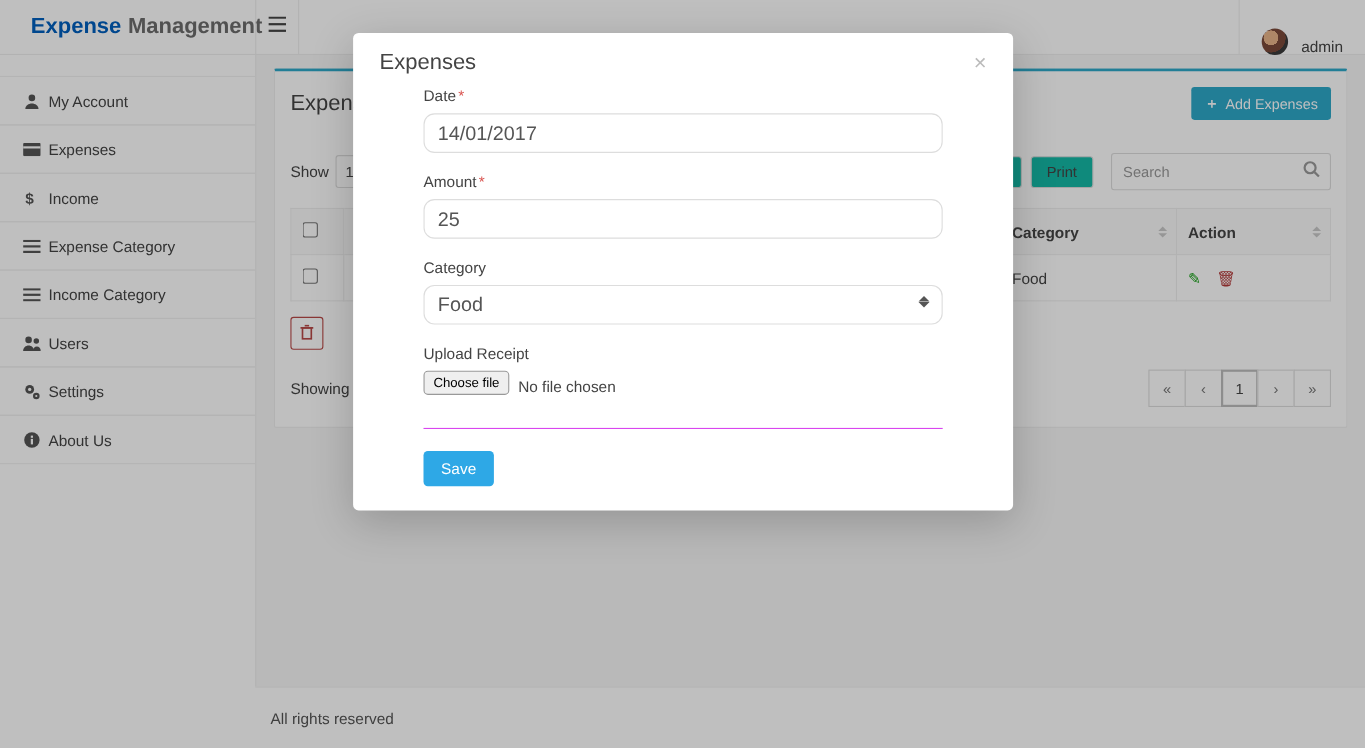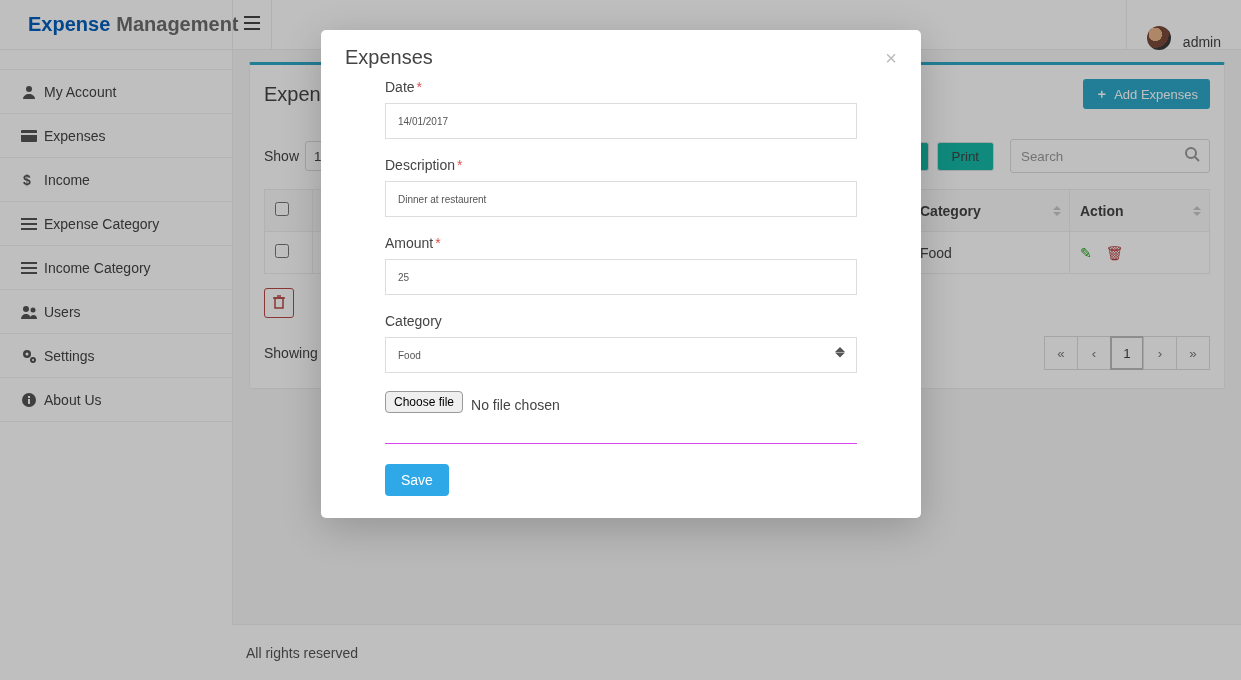--- a/index.html
+++ b/index.html
@@ -71,21 +71,21 @@
 
   
   .modal{position:absolute;left:321px;top:30px;width:600px;background:#fff;border-radius:5px;box-shadow:0 10px 40px rgba(0,0,0,.2);z-index:10;}
   .modal-head{display:flex;align-items:center;padding:16px 24px 10px 24px;}
   .modal-title{font-size:20px;color:#444;}
   .modal-close{margin-left:auto;color:#bbb;font-size:20px;cursor:pointer;line-height:1;}
   .modal-body{padding:0 24px 10px 24px;}
   .form-group{margin:0 40px 18px 40px;}
   .form-group label{display:block;margin-bottom:8px;color:#444;}
   .req{color:#d9534f;margin-left:2px;}
-  .form-control{width:100%;height:36px;border:1px solid #ddd;border-radius:0;padding:0 12px;color:#555;font-size:10px;background:#fff;}
+  .form-control{width:100%;height:36px;border:1px solid #ddd;border-radius:10px;padding:0 12px;color:#555;font-size:18px;background:#fff;}
   .select-lg-wrap{position:relative;}
   .select-lg-wrap::after{content:"";position:absolute;right:12px;top:50%;transform:translateY(-50%);
      width:0;height:0;border-left:5px solid transparent;border-right:5px solid transparent;border-top:5px solid #555;}
   .select-lg-wrap::before{content:"";position:absolute;right:12px;top:calc(50% - 8px);
      width:0;height:0;border-left:5px solid transparent;border-right:5px solid transparent;border-bottom:5px solid #555;}
   select.form-control{appearance:none;-webkit-appearance:none;padding-right:30px;}
   .file-row{display:flex;align-items:flex-end;}
   .file-btn{border:1px solid #999;background:#efefef;border-radius:4px;padding:3px 8px;font-size:12px;cursor:pointer;}
   .file-text{margin-left:8px;color:#444;}
   .modal-footer{padding:10px 24px 22px 24px;}
@@ -294,40 +294,37 @@
     <div class="modal-title">Expenses</div>
     <div class="modal-close">×</div>
   </div>
   <div class="modal-body">
 
     <div class="form-group">
       <label><span>Date</span><span class="req">*</span></label>
       <input class="form-control" value="14/01/2017" style="">
     </div>
 
-    <div class="form-group">
-      <label><span>Description</span><span class="req">*</span></label>
-      <input class="form-control" value="Dinner at restaurent" style="">
-    </div>
 
     <div class="form-group">
       <label><span>Amount</span><span class="req">*</span></label>
       <input class="form-control" value="25" style="">
     </div>
 
     <div class="form-group">
       <label>Category</label>
       <div class="select-lg-wrap">
         <select class="form-control">
           <option>Food</option>
         </select>
       </div>
     </div>
 
     <div class="form-group" style="margin-bottom:10px">
+      <label>Upload Receipt</label>
       <div class="file-row">
         <button class="file-btn">Choose file</button>
         <span class="file-text">No file chosen</span>
       </div>
     </div>
   </div>
   <div class="modal-footer">
     <div class="inner">
       <button class="btn-primary">Save</button>
     </div>

